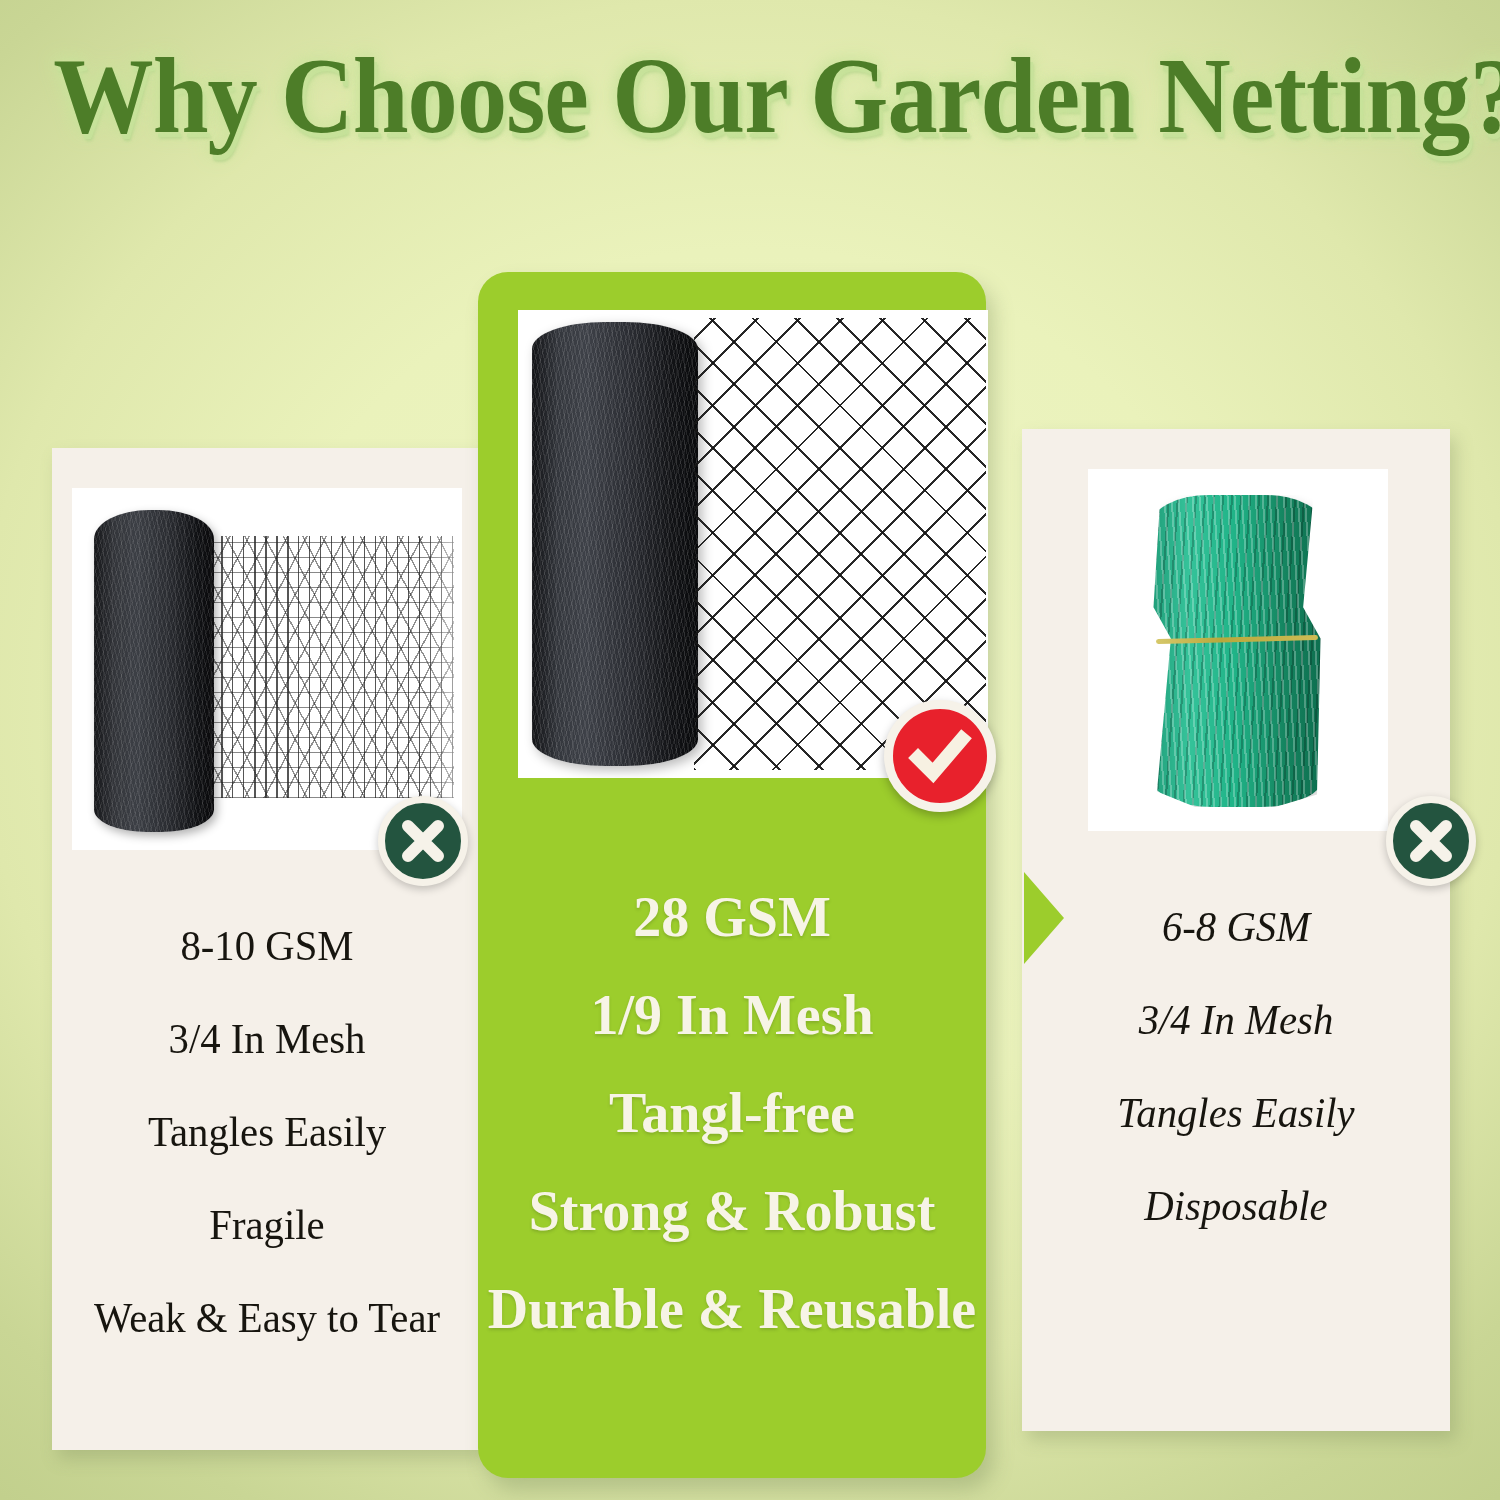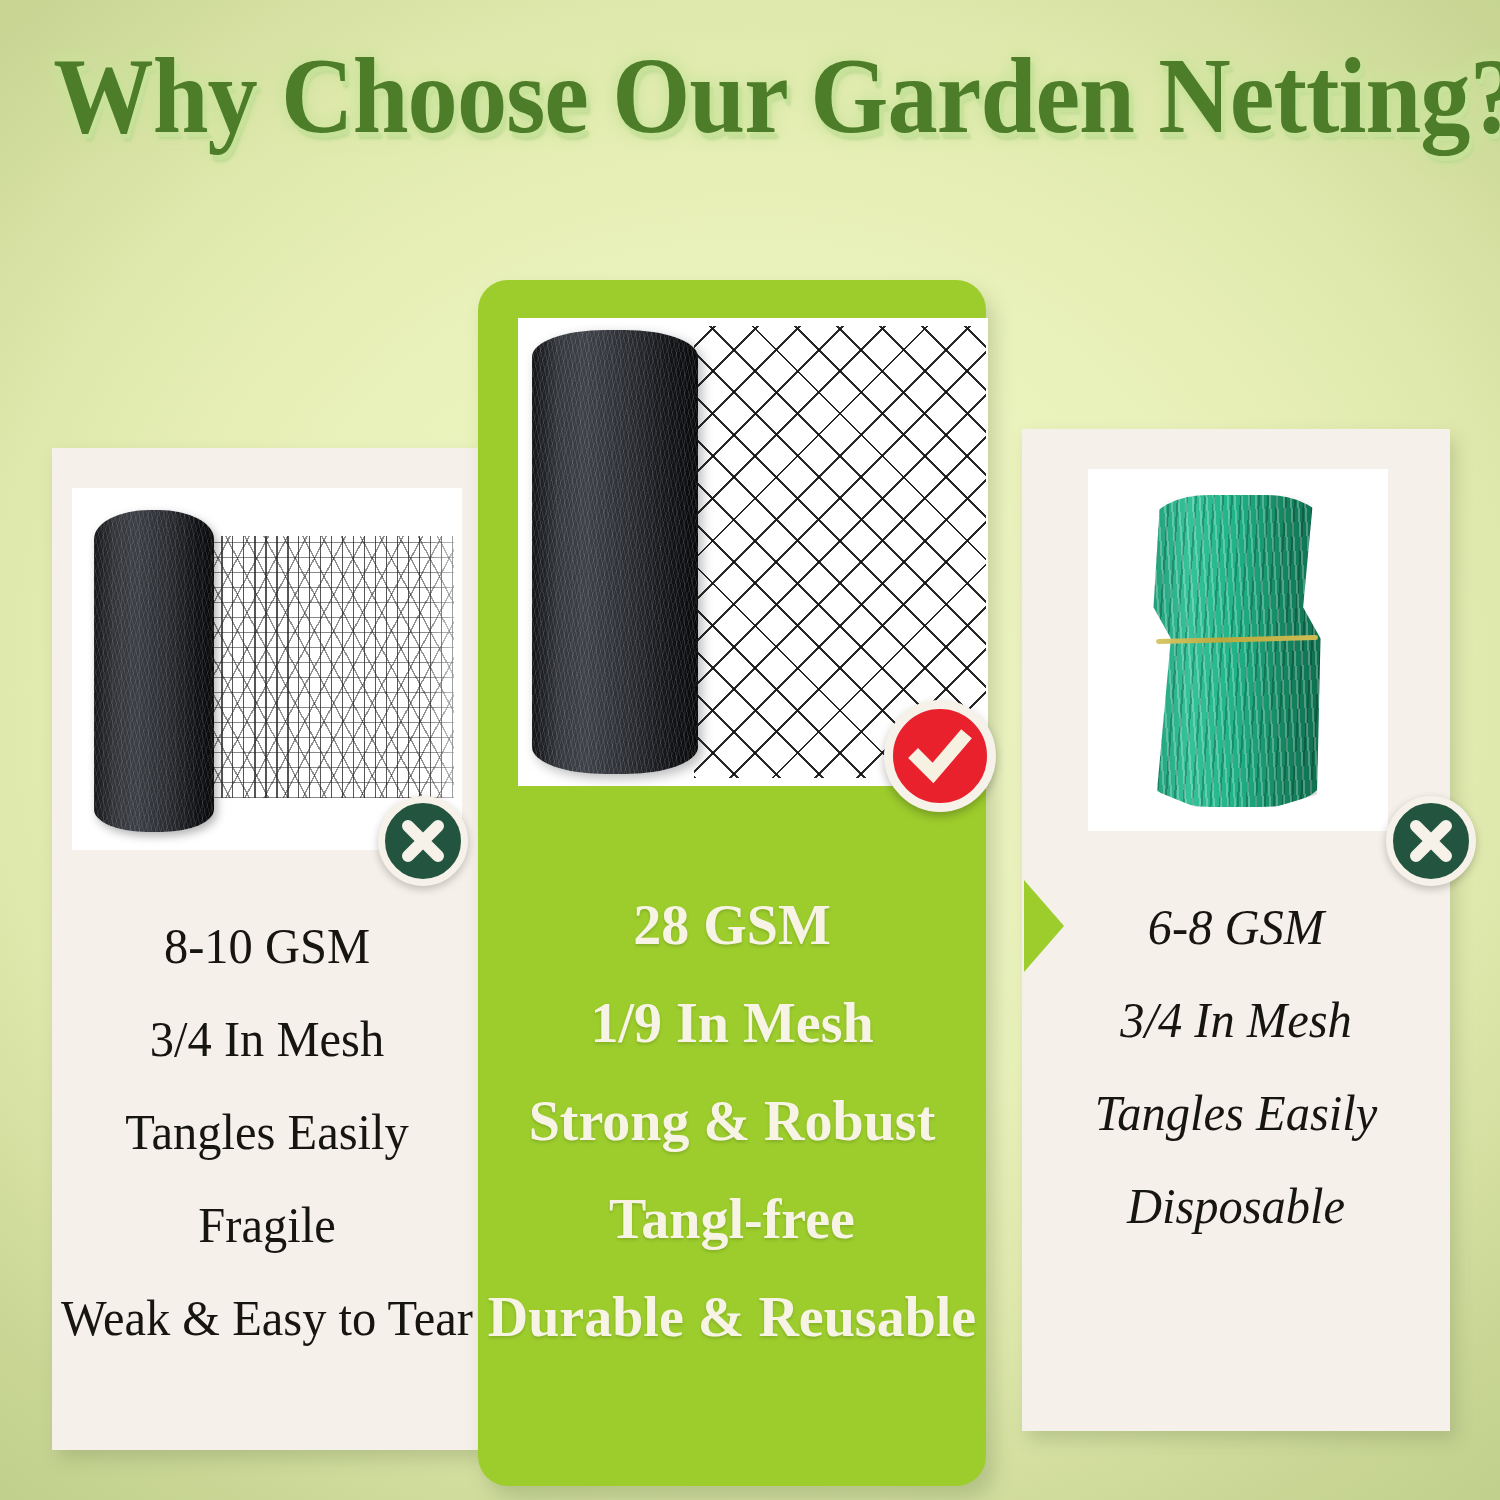--- a/index.html
+++ b/index.html
@@ -117,21 +117,21 @@
     left: 68px; top: 168px; width: 162px; height: 5px;
     background: linear-gradient(90deg, #d6c86a, #b8a83c 40%, #cdbd55 100%);
     border-radius: 3px;
     transform: rotate(-1.4deg);
   }
 
   
   #card-center {
     position: absolute;
     left: 478px;
-    top: 280px;
+    top: 272px;
     width: 508px;
     height: 1206px;
     background: #9ccd2c;
     border-radius: 30px;
     box-shadow: 8px 12px 20px rgba(110, 130, 80, 0.32);
   }
   
   #center-notch {
     position: absolute;
     left: 546px;
@@ -203,21 +203,21 @@
   }
   .specs .line {
     display: block;
     white-space: nowrap;
   }
 
   #specs-left, #specs-right {
     top: 452px;
     color: #17150f;
     font-family: "Liberation Serif", serif;
-    font-size: 50px;
+    font-size: 42px;
     line-height: 93px;
   }
   #specs-left .line, #specs-right .line {
     transform: scaleX(0.97);
   }
 
   #specs-center {
     top: 596px;
     color: #f7f4e6;
     font-family: "Liberation Serif", serif;
@@ -269,22 +269,22 @@
     <div id="center-notch"></div>
 
     <div id="photo-center">
       <div id="roll-center"></div>
       <div id="mesh-diamond"></div>
     </div>
 
     <div class="specs" id="specs-center">
       <span class="line">28 GSM</span>
       <span class="line">1/9  In Mesh</span>
+      <span class="line">Tangl-free</span>
       <span class="line">Strong &amp; Robust</span>
-      <span class="line">Tangl-free</span>
       <span class="line">Durable &amp; Reusable</span>
     </div>
   </div>
 
   <div class="badge badge-x" id="badge-x-left">
     <svg width="56" height="56" viewBox="0 0 56 56">
       <path d="M13 13 L43 43 M43 13 L13 43" stroke="#f6f2e9" stroke-width="12" stroke-linecap="round" fill="none"></path>
     </svg>
   </div>
 

